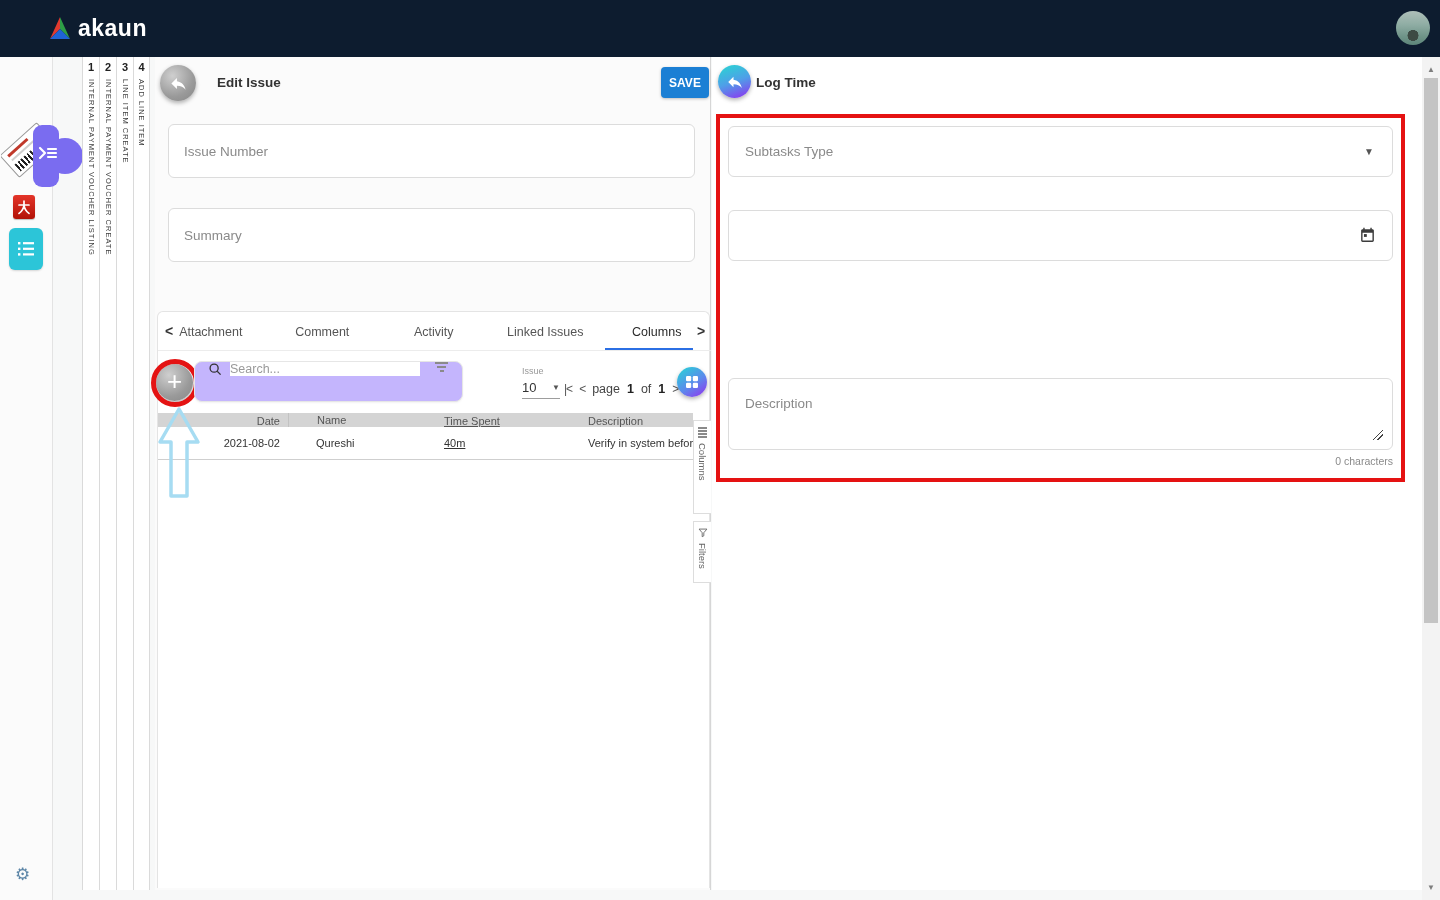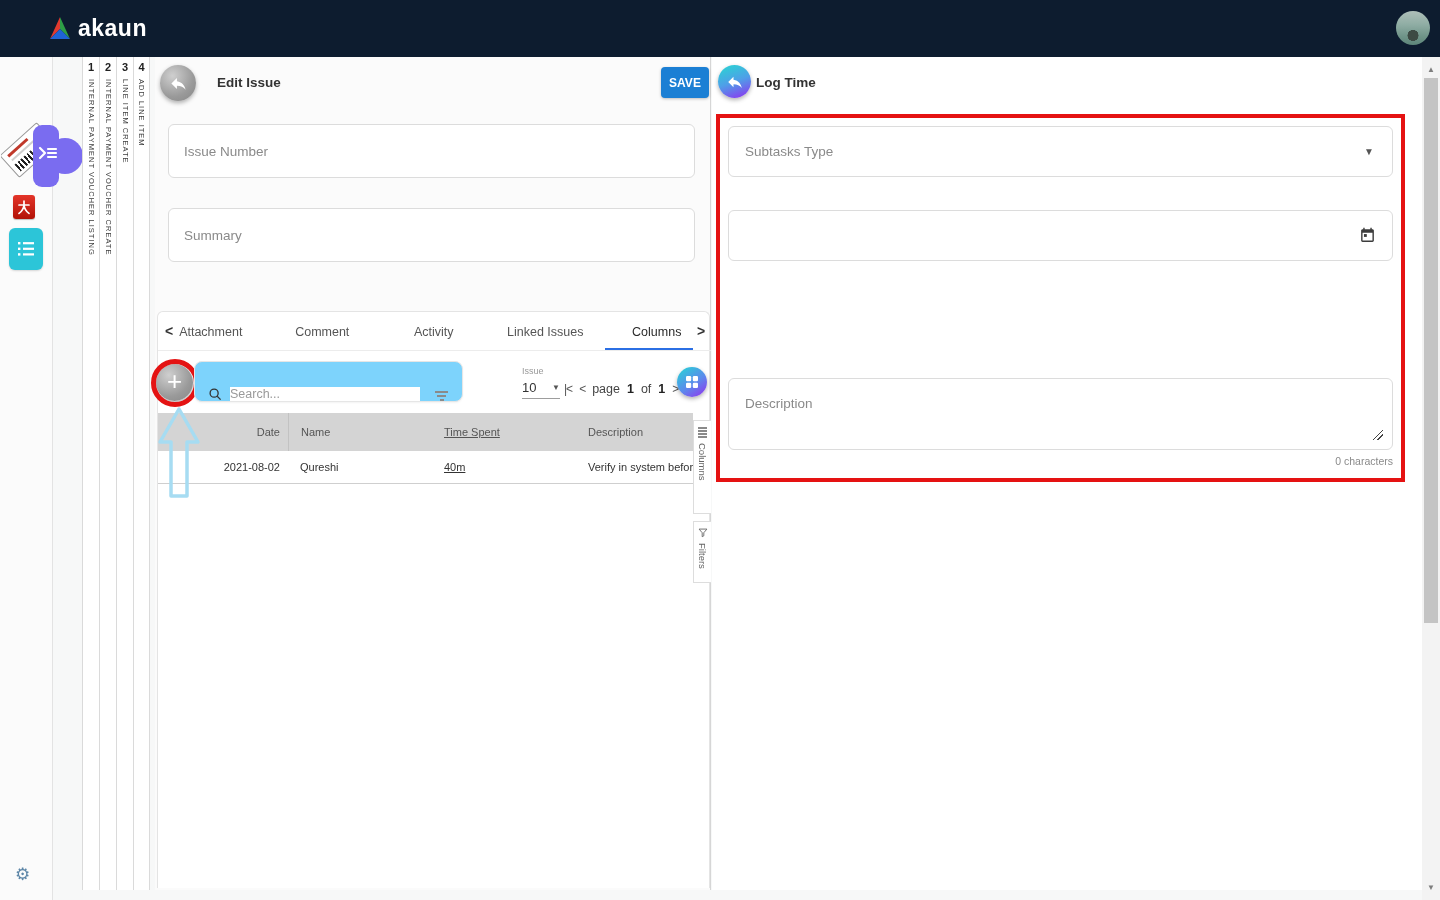--- a/index.html
+++ b/index.html
@@ -62,45 +62,45 @@
   .tabstrip { position:absolute; left:-3px; top:0; display:flex; height:39px; }
   .tab { width:111.5px; height:39px; display:flex; align-items:center; justify-content:center;
          font-size:12.5px; color:#555; }
   .tab.active { color:#2b2b2b; }
   .tab-underline { position:absolute; left:447px; top:36px; width:88px; height:3px; background:#2b6fe4; }
   .tab-chev { position:absolute; top:11px; font-size:14px; color:#333; font-weight:600; width:14px; text-align:center; }
 
   .plus-btn { left:-2px; top:52px; width:37px; height:37px; }
   .plus-glyph { color:#fff; font-size:26px; font-weight:400; line-height:1; margin-top:-3px; }
   .ann-ring { position:absolute; left:-7px; top:47px; width:48px; height:48px; border:5px solid #e41313; border-radius:50%; pointer-events:none; }
-  .searchbox { position:absolute; left:36px; top:49px; width:269px; height:41px; background:#7dd3fc; border:1px solid #e6e6e6;
-               border-radius:8px; box-shadow:0 1px 2px rgba(0,0,0,.05); display:flex; align-items:flex-end; }
+  .searchbox { position:absolute; left:36px; top:49px; width:269px; height:41px; background:#c4b5fd; border:1px solid #e6e6e6;
+               border-radius:8px; box-shadow:0 1px 2px rgba(0,0,0,.05); display:flex; align-items:flex-start; }
   .searchbox input { border:none; outline:none; font-size:12.5px; color:#444; width:190px; margin-left:8px;
                      font-family:"Liberation Sans","DejaVu Sans",sans-serif; }
   .searchbox input::placeholder { color:#9a9a9a; }
   .filter-lines { margin-left:auto; margin-right:14px; display:flex; flex-direction:column; gap:2px; align-items:center; }
   .filter-lines span { display:block; height:2px; background:#8a8a8a; }
 
   .rows-label { position:absolute; left:364px; top:54px; font-size:9px; color:#999; }
   .rows-select { position:absolute; left:364px; top:68px; width:38px; border-bottom:1px solid #9d9d9d; font-size:13px; color:#333;
                  display:flex; justify-content:space-between; align-items:center; padding-bottom:3px; }
   .rows-caret { font-size:8px; color:#555; }
   .pager { position:absolute; left:406px; top:70px; width:130px; display:flex; align-items:center; gap:7px;
            font-size:12.5px; color:#444; }
   .pgbtn { font-size:12px; color:#555; letter-spacing:-1px; }
   .pg-num { font-weight:bold; color:#222; }
   .grid-btn { left:519px; top:55px; width:30px; height:30px; box-shadow:0 2px 4px rgba(0,0,0,.3);
               background:linear-gradient(145deg,#2ec9d9 10%,#5b8aec 55%,#8f38ee 95%); }
 
   .tbl { position:absolute; left:0px; top:101px; width:535px; }
-  .tbl-head { display:flex; height:38px; background:#d4d4d4; align-items:center; font-size:11px; color:#555; }
+  .tbl-head { display:flex; height:14px; background:#d4d4d4; align-items:flex-end; font-size:11px; color:#555; }
   .tbl-row { display:flex; height:33px; background:#fff; align-items:center; font-size:11px; color:#333;
              border-bottom:1px solid #cfcfcf; }
   .c-date { width:130px; text-align:right; padding-right:8px; }
-  .c-name { width:140px; padding-left:12px; border-left:1px solid #c2c2c2; height:100%; display:flex; align-items:center; }
+  .c-name { width:140px; padding-left:28px; border-left:1px solid #c2c2c2; height:100%; display:flex; align-items:center; }
   .c-time { width:130px; padding-left:16px;text-decoration:underline; }
   .c-desc { flex:1; padding-left:30px; white-space:nowrap; overflow:hidden; }
   .tbl-row .c-name { border-left:none; }
 
   .side-strip { position:absolute; left:535px; top:108px; width:18px; }
   .strip-box { width:18px; background:#fff; border:1px solid #ddd; border-right:none; display:flex; flex-direction:column;
                align-items:center; padding-top:6px; gap:5px; }
   .strip-label { writing-mode:vertical-rl; font-size:9.5px; color:#666; }
   .grip { display:flex; flex-direction:column; gap:1.5px; }
   .grip span { width:9px; height:1.5px; background:#8a8a8a; display:block; }

